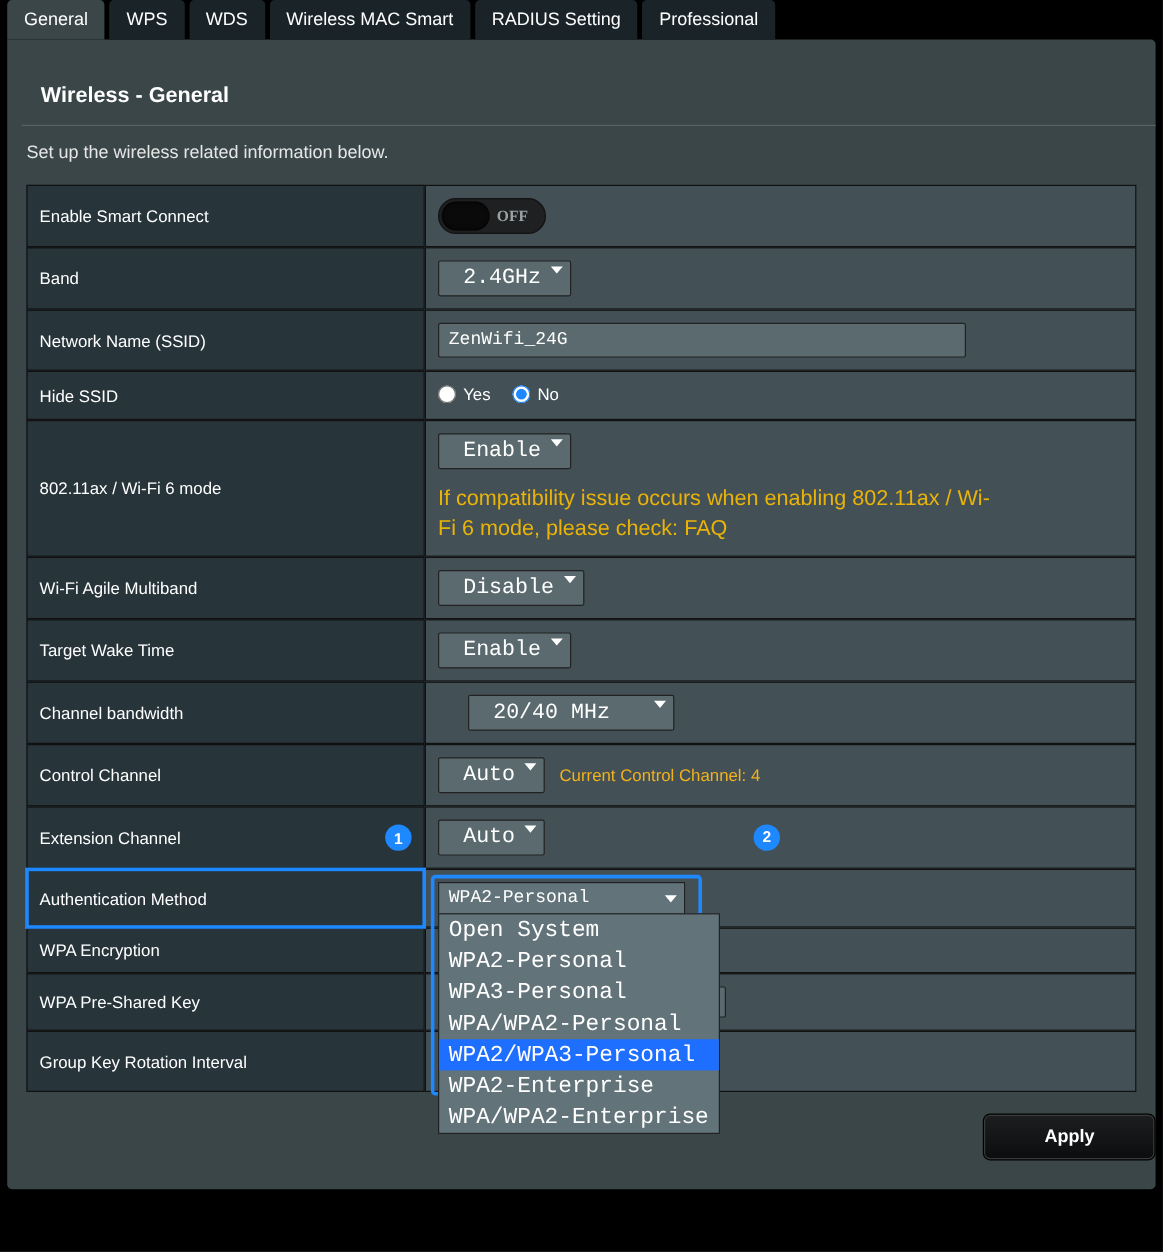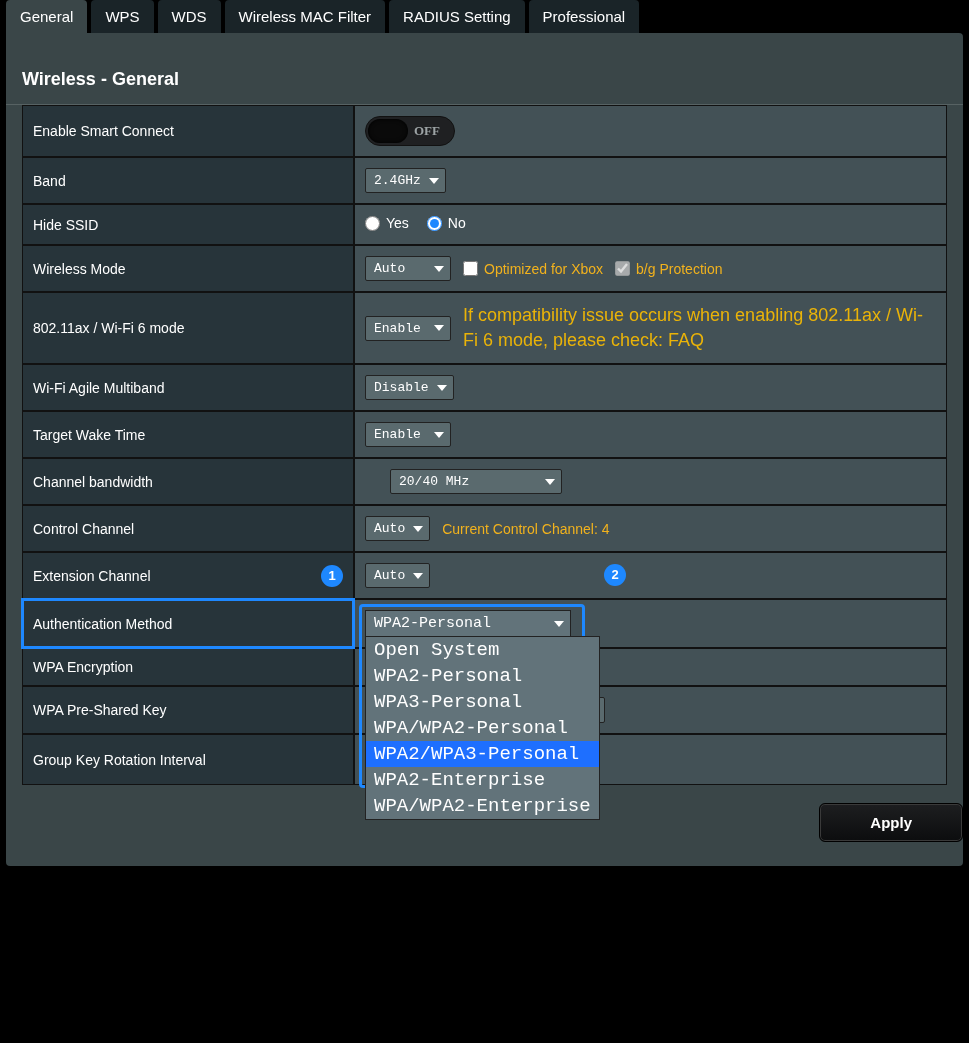--- a/index.html
+++ b/index.html
@@ -32,21 +32,21 @@
     border-radius: 0 4px 4px 4px;
     padding: 20px 0 20px 0;
   }
   .page-title {
     font-size: 18px;
     font-weight: bold;
     padding: 8px 16px 14px 16px;
     border-bottom: 1px solid #576263;
     margin: 8px 16px 0 16px;
   }
-  .page-title { margin-left:0; margin-right:0; padding-left:16px; padding-right:16px;}
+  .page-title { margin-left:12px; margin-right:0; padding-left:16px; padding-right:16px;}
   .description {
     padding: 14px 16px 18px 16px;
     color: #e6e6e6;
     font-size: 15px;
   }
   .form-table {
     width: calc(100% - 32px);
     margin: 0 16px;
     border-collapse: separate;
     border-spacing: 0;
@@ -85,27 +85,26 @@
     border-radius: 12px;
     box-shadow: inset 0 0 4px #000;
   }
   .toggle .toggle-label {
     color: #9da3a5;
     font-weight: bold;
     font-size: 13px;
   }
   .select {
     display: inline-flex;
-    align-items: center;
     background: #5a6a6e;
     border: 1px solid #222;
     color: #fff;
     font-family: "Courier New", monospace;
-    font-size: 13px;
-    padding: 4px 6px 4px 8px;
+    font-size: 18px;
+    padding: 4px 6px 4px 20px;
     gap: 8px;
     cursor: pointer;
     border-radius: 2px;
   }
   .select .caret {
     border-left: 5px solid transparent;
     border-right: 5px solid transparent;
     border-top: 6px solid #fff;
   }
   .select.wide180 { min-width: 172px; justify-content: space-between; margin-left: 25px; }
@@ -229,27 +228,28 @@
     border-radius:2px;
   }
 </style>
 </head>
 <body>
 
 <div class="tabs">
   <div class="tab active">General</div>
   <div class="tab">WPS</div>
   <div class="tab">WDS</div>
-  <div class="tab">Wireless MAC Filter</div>
+  <div class="tab">Wireless MAC Smart</div>
   <div class="tab">RADIUS Setting</div>
   <div class="tab">Professional</div>
 </div>
 
 <div class="panel">
   <div class="page-title">Wireless - General</div>
+  <div class="description">Set up the wireless related information below.</div>
 
   <table class="form-table">
 
     <tbody>
         <tr>
       <td class="label-cell">Enable Smart Connect</td>
       <td class="value-cell">
         <div class="toggle">
           <div class="knob"></div>
           <span class="toggle-label">OFF</span>
@@ -260,56 +260,43 @@
     <tr>
       <td class="label-cell">Band</td>
       <td class="value-cell">
         <div class="select">
           <span>2.4GHz</span>
           <span class="caret"></span>
         </div>
       </td>
     </tr>
 
+    <tr>
+      <td class="label-cell">Network Name (SSID)</td>
+      <td class="value-cell">
+        <input class="text-input" value="ZenWifi_24G" style="">
+      </td>
+    </tr>
 
     <tr>
       <td class="label-cell">Hide SSID</td>
       <td class="value-cell">
         <div class="radio-group">
           <label class="radio-label">
             <input type="radio" name="hidessid" style="">
             <span>Yes</span>
           </label>
           <label class="radio-label">
             <input type="radio" name="hidessid" checked="" style="">
             <span>No</span>
           </label>
         </div>
       </td>
     </tr>
 
-    <tr>
-      <td class="label-cell">Wireless Mode</td>
-      <td class="value-cell">
-        <div class="inline-row">
-          <div class="select wide90">
-            <span>Auto</span>
-            <span class="caret"></span>
-          </div>
-          <span class="cb-row">
-            <input type="checkbox" style="">
-            <span class="amber">Optimized for Xbox</span>
-          </span>
-          <span class="cb-row">
-            <input type="checkbox" checked="" disabled="" style="">
-            <span class="amber">b/g Protection</span>
-          </span>
-        </div>
-      </td>
-    </tr>
 
     <tr>
       <td class="label-cell">802.11ax / Wi-Fi 6 mode</td>
       <td class="value-cell">
         <div class="inline-row">
           <div class="select wide90">
             <span>Enable</span>
             <span class="caret"></span>
           </div>
           <div class="info-amber">

